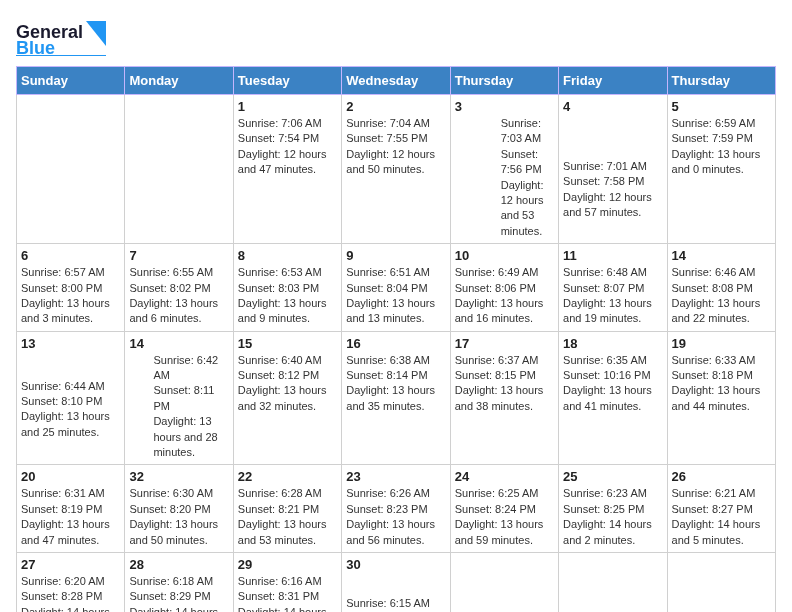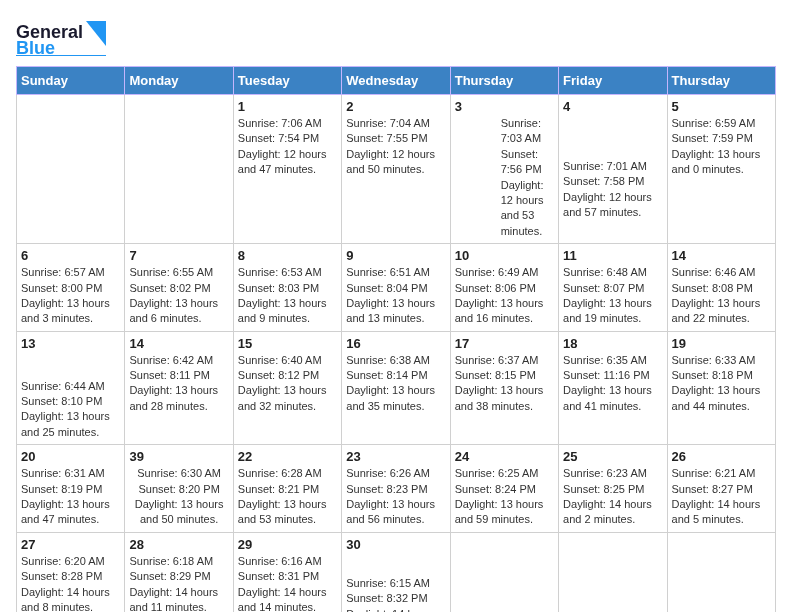--- a/index.html
+++ b/index.html
@@ -195,21 +195,21 @@
       </tr>
       <tr>
         <td>
           <span class="day-num">13</span>
           <div class="day-info" style="white-space: pre-line; margin-top: 28px;">Sunrise: 6:44 AM
 Sunset: 8:10 PM
 Daylight: 13 hours and 25 minutes.</div>
         </td>
         <td>
           <span class="day-num">14</span>
-          <div class="day-info" style="white-space: pre-line;">Sunrise: 6:42 AM
+          <div class="day-info" style="white-space: pre-line; margin-left: 24px;">Sunrise: 6:42 AM
 Sunset: 8:11 PM
 Daylight: 13 hours and 28 minutes.</div>
         </td>
         <td>
           <span class="day-num">15</span>
           <div class="day-info" style="white-space: pre-line;">Sunrise: 6:40 AM
 Sunset: 8:12 PM
 Daylight: 13 hours and 32 minutes.</div>
         </td>
         <td>
@@ -220,40 +220,40 @@
         </td>
         <td>
           <span class="day-num">17</span>
           <div class="day-info" style="white-space: pre-line;">Sunrise: 6:37 AM
 Sunset: 8:15 PM
 Daylight: 13 hours and 38 minutes.</div>
         </td>
         <td>
           <span class="day-num">18</span>
           <div class="day-info" style="white-space: pre-line;">Sunrise: 6:35 AM
-Sunset: 11:16 PM
+Sunset: 10:16 PM
 Daylight: 13 hours and 41 minutes.</div>
         </td>
         <td>
           <span class="day-num">19</span>
           <div class="day-info" style="white-space: pre-line;">Sunrise: 6:33 AM
 Sunset: 8:18 PM
 Daylight: 13 hours and 44 minutes.</div>
         </td>
       </tr>
       <tr>
         <td>
           <span class="day-num">20</span>
           <div class="day-info" style="white-space: pre-line;">Sunrise: 6:31 AM
 Sunset: 8:19 PM
 Daylight: 13 hours and 47 minutes.</div>
         </td>
         <td>
-          <span class="day-num">39</span>
-          <div class="day-info" style="white-space: pre-line; text-align: center;">Sunrise: 6:30 AM
+          <span class="day-num">32</span>
+          <div class="day-info" style="white-space: pre-line;">Sunrise: 6:30 AM
 Sunset: 8:20 PM
 Daylight: 13 hours and 50 minutes.</div>
         </td>
         <td>
           <span class="day-num">22</span>
           <div class="day-info" style="white-space: pre-line;">Sunrise: 6:28 AM
 Sunset: 8:21 PM
 Daylight: 13 hours and 53 minutes.</div>
         </td>
         <td>

